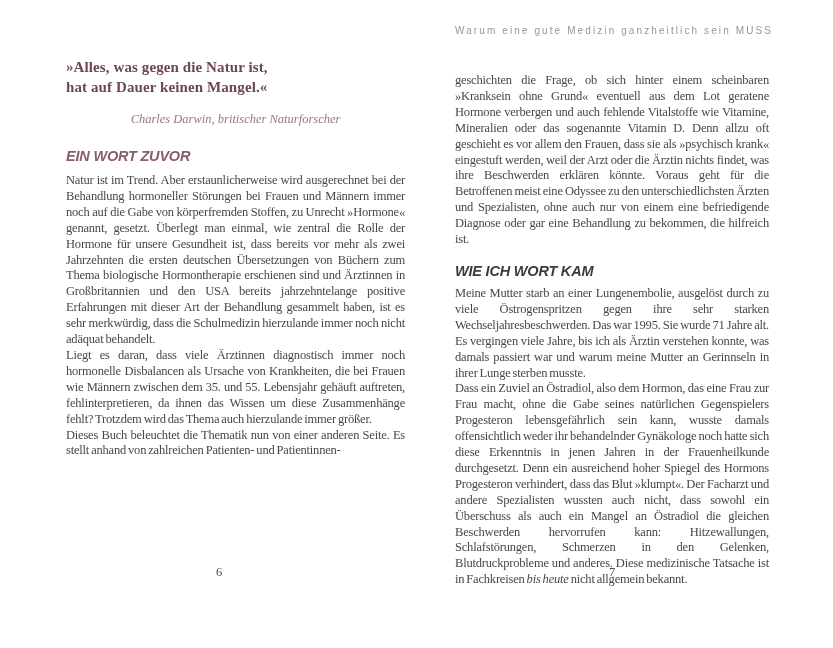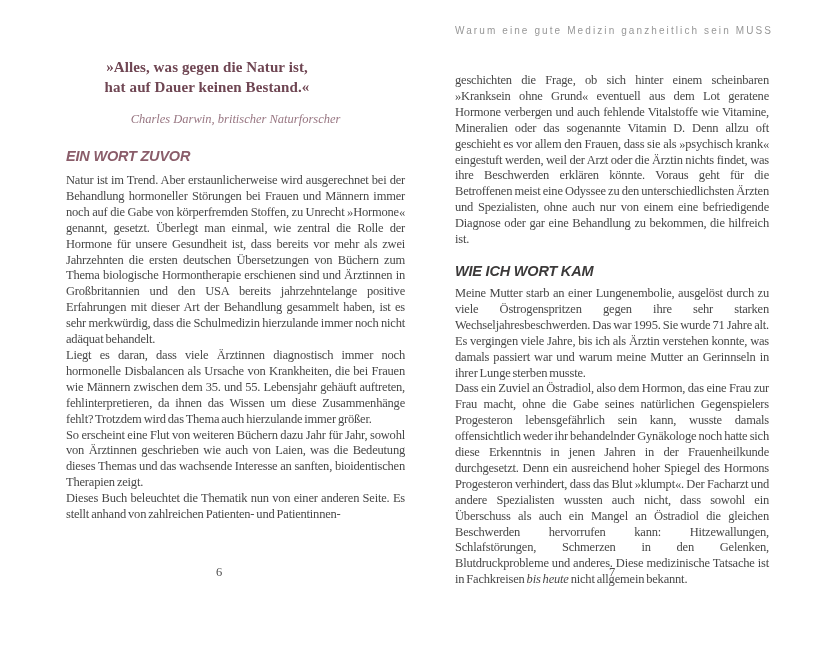--- a/index.html
+++ b/index.html
@@ -21,21 +21,20 @@
     position:relative;
   }
   .spread{position:absolute;inset:0;background:var(--bg);}
   .page{position:absolute;top:0;height:648px;}
   .page-left{left:66px;width:339px;}
   .page-right{left:455px;width:314px;}
 
   .quote{
     margin-top:57px;
     width:282px;
-    text-align:center;
     font-weight:bold;
     font-size:15px;
     line-height:20px;
     color:var(--quote-plum);
     letter-spacing:.1px;
   }
   .attribution{
     margin-top:15px;
     width:100%;
     text-align:center;
@@ -90,28 +89,27 @@
   .page-right .page-number{left:0;width:314px;}
 </style>
 </head>
 <body>
 
 <div class="spread">
 
   <div class="page page-left">
     <div class="quote">
       <div>»Alles, was gegen die Natur ist,</div>
-      <div>hat auf Dauer keinen Bestand.«</div>
+      <div>hat auf Dauer keinen Mangel.«</div>
     </div>
     <div class="attribution">Charles Darwin, britischer Naturforscher</div>
     <h2 class="section-heading plum">EIN WORT ZUVOR</h2>
     <div class="body-text" lang="de">
         <div class="para"><span>Natur ist im Trend. Aber erstaunlicherweise wird ausgerechnet bei der Behandlung hormoneller Störungen bei Frauen und Männern immer noch auf die Gabe von körperfremden Stoffen, zu Unrecht »Hormone« genannt, gesetzt. Überlegt man einmal, wie zentral die Rolle der Hormone für unsere Gesundheit ist, dass bereits vor mehr als zwei Jahrzehnten die ersten deutschen Übersetzungen von Büchern zum Thema biologische Hormontherapie erschienen sind und Ärztinnen in Großbritannien und den USA bereits jahrzehntelange positive Erfahrungen mit dieser Art der Behandlung gesammelt haben, ist es sehr merkwürdig, dass die Schulmedizin hierzulande immer noch nicht adäquat behandelt.</span></div>
         <div class="para"><span>Liegt es daran, dass viele Ärztinnen diagnostisch immer noch hormonelle Disbalancen als Ursache von Krankheiten, die bei Frauen wie Männern zwischen dem 35. und 55. Lebensjahr gehäuft auftreten, fehlinterpretieren, da ihnen das Wissen um diese Zusammenhänge fehlt? Trotzdem wird das Thema auch hierzulande immer größer.</span></div>
-        <div class="para"><span>So erscheint eine Flut von weiteren Büchern dazu Jahr für Jahr, sowohl von Ärztinnen geschrieben wie auch von Laien, was die Bedeutung dieses Themas und das wachsende Interesse an sanften, bioidentischen Therapien zeigt.</span></div>
         <div class="para"><span>Dieses Buch beleuchtet die Thematik nun von einer anderen Seite. Es stellt anhand von zahlreichen Patienten- und Patientinnen-</span></div>
       </div>
     <div class="page-number">6</div>
   </div>
 
   <div class="page page-right">
     <div class="running-header">Warum eine gute Medizin ganzheitlich sein MUSS</div>
     <div class="body-text first" lang="de">
         <div class="para"><span>geschichten die Frage, ob sich hinter einem scheinbaren »Kranksein ohne Grund« eventuell aus dem Lot geratene Hormone verbergen und auch fehlende Vitalstoffe wie Vitamine, Mineralien oder das sogenannte Vitamin D. Denn allzu oft geschieht es vor allem den Frauen, dass sie als »psychisch krank« eingestuft werden, weil der Arzt oder die Ärztin nichts findet, was ihre Beschwerden erklären könnte. Voraus geht für die Betroffenen meist eine Odyssee zu den unterschiedlichsten Ärzten und Spezialisten, ohne auch nur von einem eine befriedigende Diagnose oder gar eine Behandlung zu bekommen, die hilfreich ist.</span></div>
       </div>

